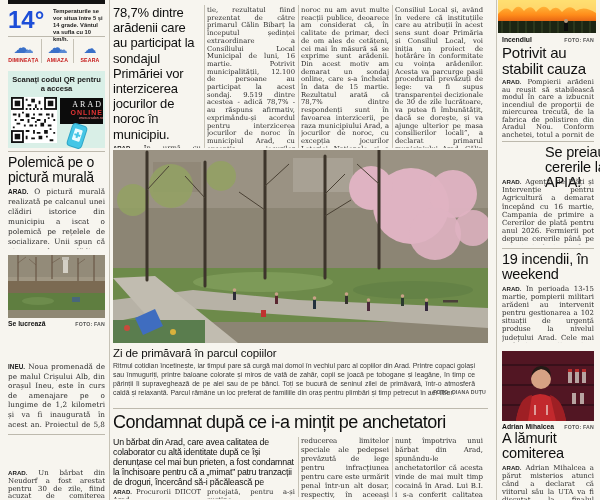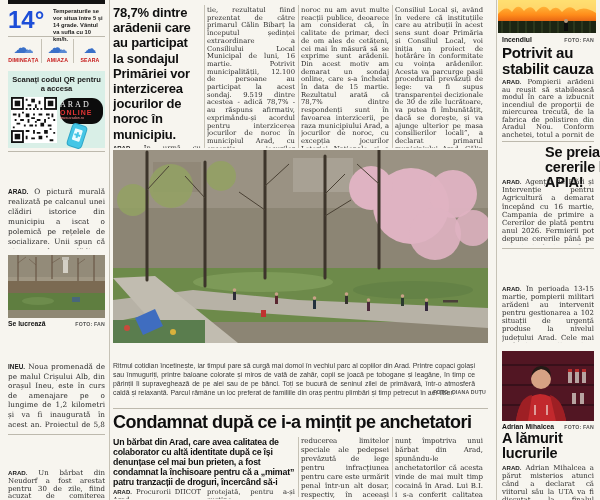--- a/index.html
+++ b/index.html
@@ -1,21 +1,21 @@
 <!DOCTYPE html>
 <html><head>
 <meta charset="utf-8">
 <style>
   html,body{margin:0;padding:0;background:#e8e6e0;}
   .page{position:relative;width:600px;height:500px;background:#f7f5ef;overflow:hidden;
         font-family:"Liberation Sans",sans-serif;color:#222;}
   .abs{position:absolute;}
   .ruleh{position:absolute;height:1px;background:#bdb9ad;}
   .rulev{position:absolute;width:1px;background:#c6c2b6;}
-  .hl{font-family:"Liberation Sans",sans-serif;font-weight:700;color:#0f0f0f;letter-spacing:-.2px;}
+  .hl{font-family:"Liberation Sans",sans-serif;font-weight:400;color:#0f0f0f;letter-spacing:-.2px;}
   .body{font-family:"DejaVu Serif","Liberation Serif",serif;color:#2c2c2c;text-align:justify;overflow:hidden;}
   .lead{font-weight:700;font-family:Liberation Sans, sans-serif;color:#1a1a1a;font-size:.88em;}
   .caprow{display:flex;justify-content:space-between;align-items:baseline;}
   .capname{font-weight:700;font-size:6.8px;color:#111;}
   .credit{font-weight:700;font-size:5.2px;color:#555;letter-spacing:.2px;}
   .photo{display:block;}
   .wlabel{font-size:5.2px;font-weight:700;color:#c41414;letter-spacing:.2px;}
   .cloudbig{font-size:16px;color:#3a70c8;line-height:14px;}
   .cloudsm{font-size:10px;color:#5a8ad4;margin-left:-6px;}
 </style>
@@ -62,33 +62,34 @@
             <rect x="19" y="1" width="5" height="5"></rect>
             <rect x="1" y="19" width="5" height="5"></rect>
           </g>
         <g fill="#111">
             <rect x="2" y="2" width="3" height="3"></rect>
             <rect x="20" y="2" width="3" height="3"></rect>
             <rect x="2" y="20" width="3" height="3"></rect>
           </g>
         <path fill="#111" d="M8 1h1v1H8zM11 1h2v2h-2zM15 2h1v2h-1zM9 4h2v1H9zM13 4h1v2h-1zM8 6h1v1H8zM10 6h1v1h-1zM12 6h1v1h-1zM14 6h1v1h-1zM16 6h1v1h-1zM6 8h1v1H6zM1 9h2v1H1zM4 9h1v2H4zM8 9h2v2H8zM12 9h1v1h-1zM15 9h2v1h-2zM19 9h2v1h-2zM22 9h1v2h-1zM2 12h1v1H2zM5 12h2v1H5zM9 12h1v2H9zM11 11h2v1h-2zM14 12h2v1h-2zM18 12h1v2h-1zM20 11h1v1h-1zM23 12h1v1h-1zM3 14h2v1H3zM7 15h1v1H7zM10 15h2v1h-2zM13 15h1v1h-1zM16 14h2v2h-2zM20 15h2v1h-2zM1 16h1v1H1zM8 18h2v1H8zM12 18h1v2h-1zM14 19h2v1h-2zM18 18h2v2h-2zM21 17h1v1h-1zM23 19h1v1h-1zM8 21h1v2H8zM11 22h2v1h-2zM15 21h2v2h-2zM19 21h1v1h-1zM21 23h2v1h-2zM13 13h1v1h-1z"></path>
       </svg>
-      <div class="abs" style="left:52px;top:27px;width:43px;height:26px;background:#0c0c0c;text-align:left;border-radius:11px;">
+      <div class="abs" style="left:52px;top:27px;width:43px;height:26px;background:#0c0c0c;text-align:right;">
         <div style="color:#f2f2f2;font-family:'Liberation Serif',serif;font-size:8px;letter-spacing:2px;margin-top:2px;">ARAD</div>
         <div style="color:#e23434;font-weight:700;font-size:7px;letter-spacing:1px;">ONLINE</div>
         <div style="color:#ff8a8a;font-size:3.6px;">www.aradon.ro</div>
       </div>
       <div class="abs" style="left:62px;top:54px;width:14px;height:22px;background:#45c6e6;border-radius:3px;transform:rotate(18deg);box-shadow:0 0 0 1px #2ea6c6;">
         <div style="position:absolute;left:3px;top:4px;width:8px;height:12px;background:#eafcff;border-radius:1px;"></div>
         <div style="position:absolute;left:6px;top:7px;width:2px;height:6px;background:#45c6e6;"></div>
         <div style="position:absolute;left:4px;top:9px;width:6px;height:2px;background:#45c6e6;"></div>
       </div>
     </div>
     <div class="ruleh" style="left:0;top:151px;width:97px;"></div>
 
+    <div class="abs hl" style="left:0;top:155px;width:97px;font-size:14px;line-height:14.5px;">Polemică pe o pictură murală</div>
     <div class="abs body" style="left:0;top:187px;width:97px;height:62px;font-size:7.3px;line-height:10px;">
       <span class="lead">ARAD.</span>
       <span>O pictură murală realizată pe calcanul unei clădiri istorice din municipiu a iscat o polemică pe rețelele de socializare. Unii spun că pictura urâțește clădirea, alții spun că pictura îi aduce plus valoare.</span>
       
     </div>
 
     <svg class="abs photo" style="left:0;top:255px;" width="97" height="63" viewBox="0 0 97 63">
       <rect width="97" height="63" fill="#a09784"></rect>
       <rect y="0" width="97" height="22" fill="#938b79"></rect>
       <rect x="55" y="3" width="5" height="15" fill="#d4d0c5"></rect>
@@ -190,20 +191,21 @@
           <circle cx="233.5" cy="144" r="1.8" fill="#c9a187"></circle>
         <rect x="254" y="152" width="3" height="9" fill="#4b2a3a"></rect>
           <circle cx="255.5" cy="150" r="1.8" fill="#c9a187"></circle>
         <rect x="288" y="148" width="3" height="8" fill="#2b3a2e"></rect>
           <circle cx="289.5" cy="146" r="1.8" fill="#c9a187"></circle>
         <rect x="312" y="152" width="3" height="9" fill="#33283c"></rect>
           <circle cx="313.5" cy="150" r="1.8" fill="#c9a187"></circle>
       </g>
     </svg>
 
+    <div class="abs hl" style="left:0;top:347px;font-size:11.5px;letter-spacing:-.1px;">Zi de primăvară în parcul copiilor</div>
     <div class="abs" style="left:0;top:361px;width:362px;font-size:6.9px;line-height:9px;color:#3a3a3a;text-align:justify;height:38px;overflow:hidden;">Ritmul cotidian încetinește, iar timpul pare să curgă mai domol în vechiul parc al copiilor din Arad. Printre copaci golași sau înmuguriți, printre baloane colorate și miros de vată de zahăr, copii se joacă pe tobogane și leagăne, în timp ce părinții îi supraveghează de pe alei sau de pe bănci. Toți se bucură de seninul zilei de primăvară, într-o atmosferă caldă și relaxantă. Parcul rămâne un loc preferat de familiile din oraș pentru plimbări și timp petrecut în aer liber.</div>
     <div class="abs credit" style="right:2px;top:389px;">FOTO: DIANA DUȚU</div>
 
     <div class="ruleh" style="left:0;top:408px;width:375px;"></div>
 
     <div class="abs hl" style="left:0;top:412px;width:375px;font-size:18px;letter-spacing:-.5px;white-space:nowrap;">Condamnat după ce i-a mințit pe anchetatori</div>
     <div class="rulev" style="left:185px;top:437px;height:60px;"></div>
     <div class="rulev" style="left:279px;top:437px;height:60px;"></div>
     <div class="abs hl" style="left:0;top:437px;width:182px;font-size:8.8px;line-height:10px;height:50px;overflow:hidden;">Un bărbat din Arad, care avea calitatea de colaborator cu altă identitate după ce își denunțase cel mai bun prieten, a fost condamnat la închisoare pentru că a „mimat” patru tranzacții de droguri, încercând să-i păcălească pe anchetatori.</div>
     <div class="abs body" style="left:0;top:489px;width:88px;height:10px;font-size:6.8px;line-height:7.7px;">
@@ -248,20 +250,21 @@
     <div class="ruleh" style="left:0;top:141px;width:92px;"></div>
 
     <div class="abs hl" style="left:0;top:145px;width:92px;font-size:14.5px;line-height:15px;margin-left:43px;">Se preiau cererile la APIA!</div>
     <div class="abs body" style="left:0;top:178px;width:92px;height:67px;font-size:7px;line-height:8.2px;">
       <span class="lead">ARAD.</span>
       <span>Agenția de Plăți și Intervenție pentru Agricultură a demarat începând cu 16 martie, Campania de primire a Cererilor de plată pentru anul 2026. Fermierii pot depune cererile până pe 5 iunie inclusiv, conform programării stabilite de instituție.</span>
       
     </div>
     <div class="ruleh" style="left:0;top:248px;width:92px;"></div>
 
+    <div class="abs hl" style="left:0;top:252px;width:92px;font-size:14.5px;line-height:15px;">19 incendii, în weekend</div>
     <div class="abs body" style="left:0;top:285px;width:92px;height:58px;font-size:7px;line-height:8.1px;">
       <span class="lead">ARAD.</span>
       <span>În perioada 13-15 martie, pompierii militari arădeni au intervenit pentru gestionarea a 102 situații de urgență produse la nivelul județului Arad. Cele mai multe intervenții au vizat acordarea asistenței medicale de urgență.</span>
       
     </div>
 
     <svg class="abs photo" style="left:0;top:351px;" width="92" height="70" viewBox="0 0 92 70">
       <rect width="92" height="70" fill="#521623"></rect>
       <g stroke="#38101a" stroke-width="2">
           <path d="M0 14h92M0 34h92M0 54h92"></path>
@@ -282,20 +285,20 @@
       <path d="M14 70 Q17 46 30 44 L26 70 Z" fill="#9e1f24"></path>
       <path d="M64 70 Q61 48 48 44 L54 70 Z" fill="#9e1f24"></path>
       <circle cx="39" cy="28" r="10" fill="#d6a284"></circle>
       <path d="M29 26 Q31 14 40 15 Q49 15 49 26 Q45 18 39 18 Q33 19 29 26Z" fill="#241a16"></path>
       <path d="M33 54 v10 M45 54 v10" stroke="#f0e8e0" stroke-width="1.2"></path>
     </svg>
     <div class="caprow abs" style="left:0;top:423px;width:92px;">
       <span class="capname">Adrian Mihalcea</span>
       <span class="credit">FOTO: FAN</span>
     </div>
-    <div class="abs hl" style="left:0;top:431px;width:92px;font-size:14.5px;line-height:15px;">A lămurit lucrurile</div>
+    <div class="abs hl" style="left:0;top:431px;width:92px;font-size:14.5px;line-height:15px;">A lămurit comiterea</div>
     <div class="abs body" style="left:0;top:464px;width:92px;height:36px;font-size:7px;line-height:7.9px;">
       <span class="lead">ARAD.</span>
       <span>Adrian Mihalcea a părut misterios atunci când a declarat că viitorul său la UTA va fi discutat la finalul sezonului. De fapt, antrenorul încerca să</span>
     </div>
   </div>
 
 </div>
 
 </body></html>

